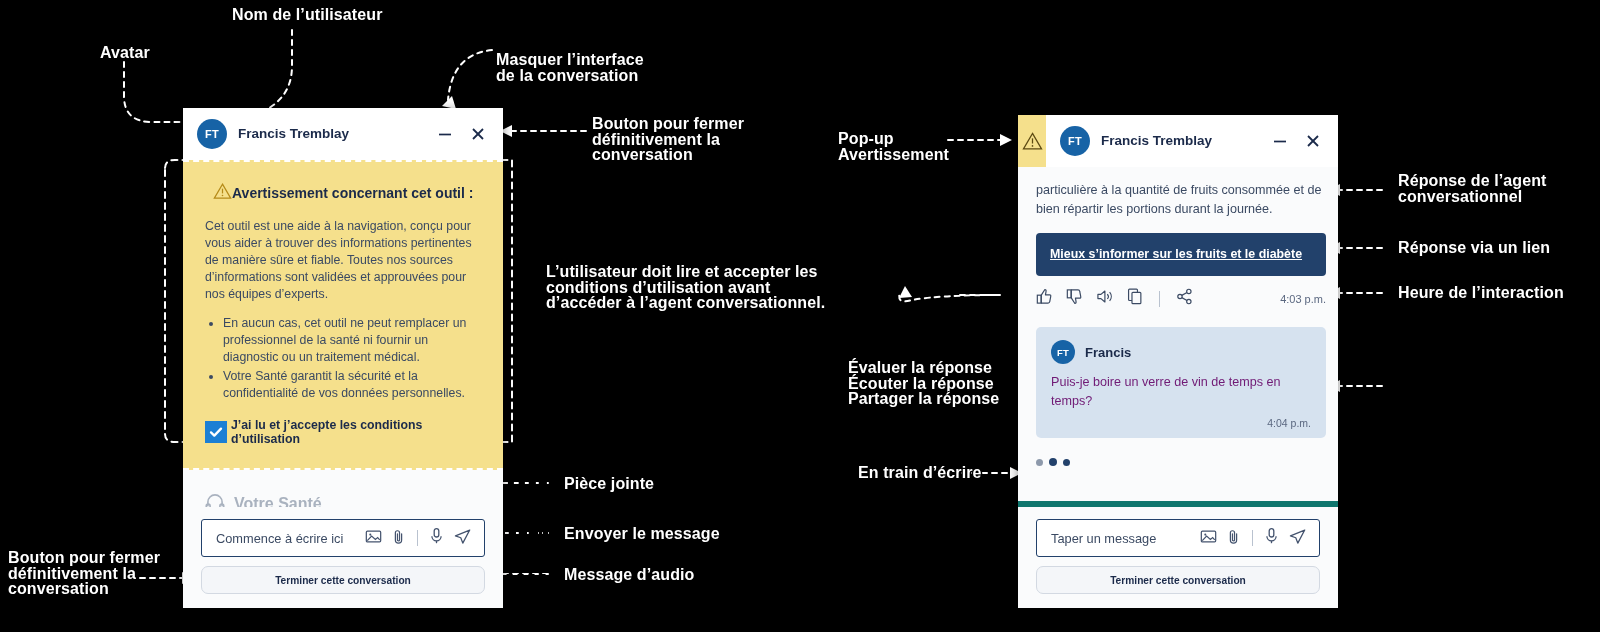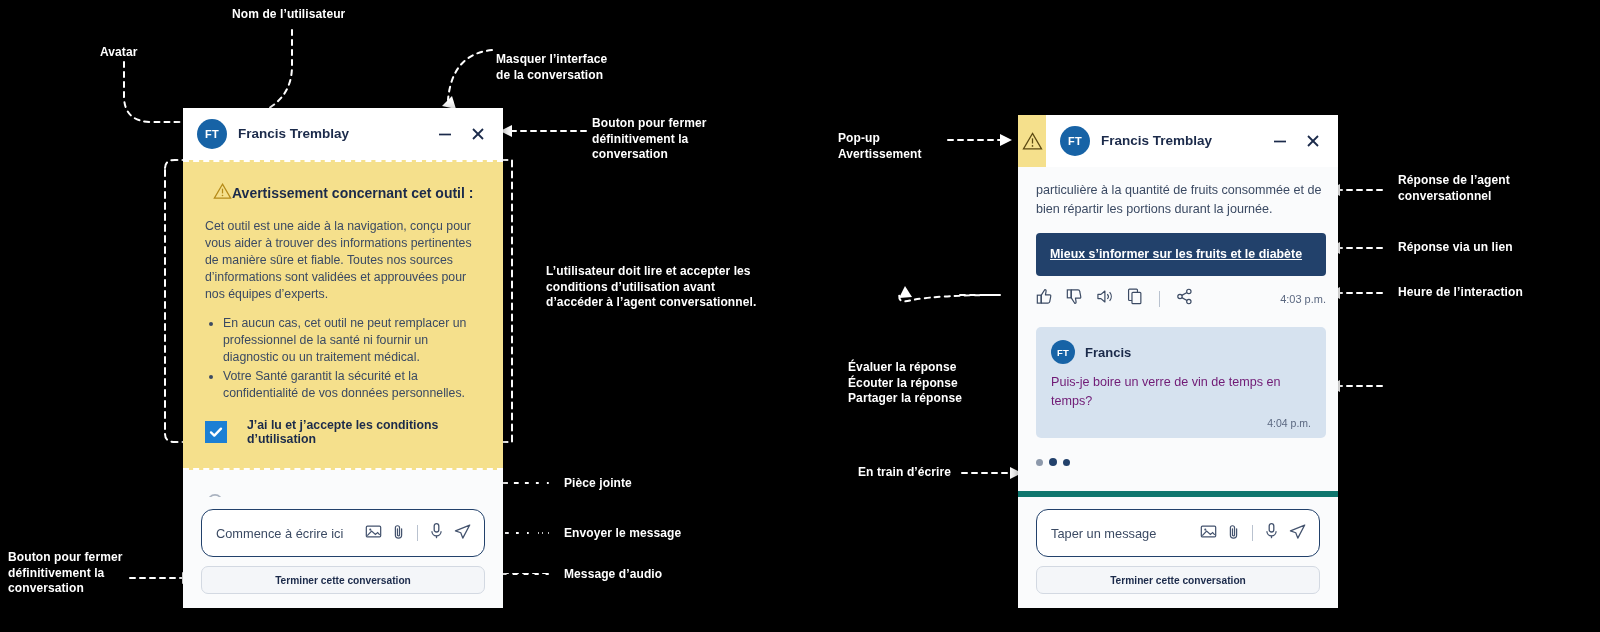--- a/index.html
+++ b/index.html
@@ -11,21 +11,21 @@
     font-family:"Liberation Sans", sans-serif;
     position:relative;
     overflow:hidden;
   }
   .stage { position:absolute; inset:0; }
 
   
   .anno {
     position:absolute;
     color:#ffffff;
-    font-size:12px;
+    font-size:16px;
     font-weight:700;
     line-height:15.5px;
     letter-spacing:0.1px;
     white-space:pre-line;
     text-shadow:
        0.8px 0 0 #000, -0.8px 0 0 #000, 0 0.8px 0 #000, 0 -0.8px 0 #000,
        1.4px 0 0 #000, -1.4px 0 0 #000;
   }
   .anno.r { text-align:left; }
 
@@ -84,21 +84,21 @@
   }
   .warn p {
     margin:0 0 12px 0;
     font-size:12.3px; line-height:17px; color:#3b4a63;
   }
   .warn ul { margin:0 0 14px 0; padding-left:18px; }
   .warn li {
     font-size:12.3px; line-height:17px; color:#3b4a63;
     margin-bottom:2px;
   }
-  .accept-row { display:flex; align-items:center; gap:20px; margin-top:16px; }
+  .accept-row { display:flex; align-items:center; gap:4px; margin-top:16px; }
   .chk {
     width:22px; height:22px; flex:0 0 22px;
     background:#1b7fd4;
     display:flex; align-items:center; justify-content:center;
     cursor:pointer;
   }
   .accept-lbl { font-size:12.3px; font-weight:700; color:#1b2a4a; }
 
   
   .body-area {
@@ -110,23 +110,23 @@
   .branding {
     display:flex; align-items:center; gap:9px;
     padding:22px 0 0 22px;
     color:#a9b2bf;
     font-size:16px; font-weight:700;
   }
 
   
   .composer { padding:12px 18px 14px 18px; background:#fafbfc; flex:0 0 auto; }
   .input-box {
-    height:48px;
+    height:38px;
     border:1.6px solid #22416b;
-    border-radius:12px;
+    border-radius:3px;
     background:#fff;
     display:flex; align-items:center;
     padding:0 12px 0 14px;
     gap:8px;
   }
   .input-ph { flex:1 1 auto; font-size:12.8px; color:#3b4a63; }
   .input-icons { display:flex; align-items:center; gap:9px; color:#44536e; }
   .vdiv { width:1px; height:16px; background:#b9c2cf; margin:0 2px; }
   .end-btn {
     margin-top:9px;

